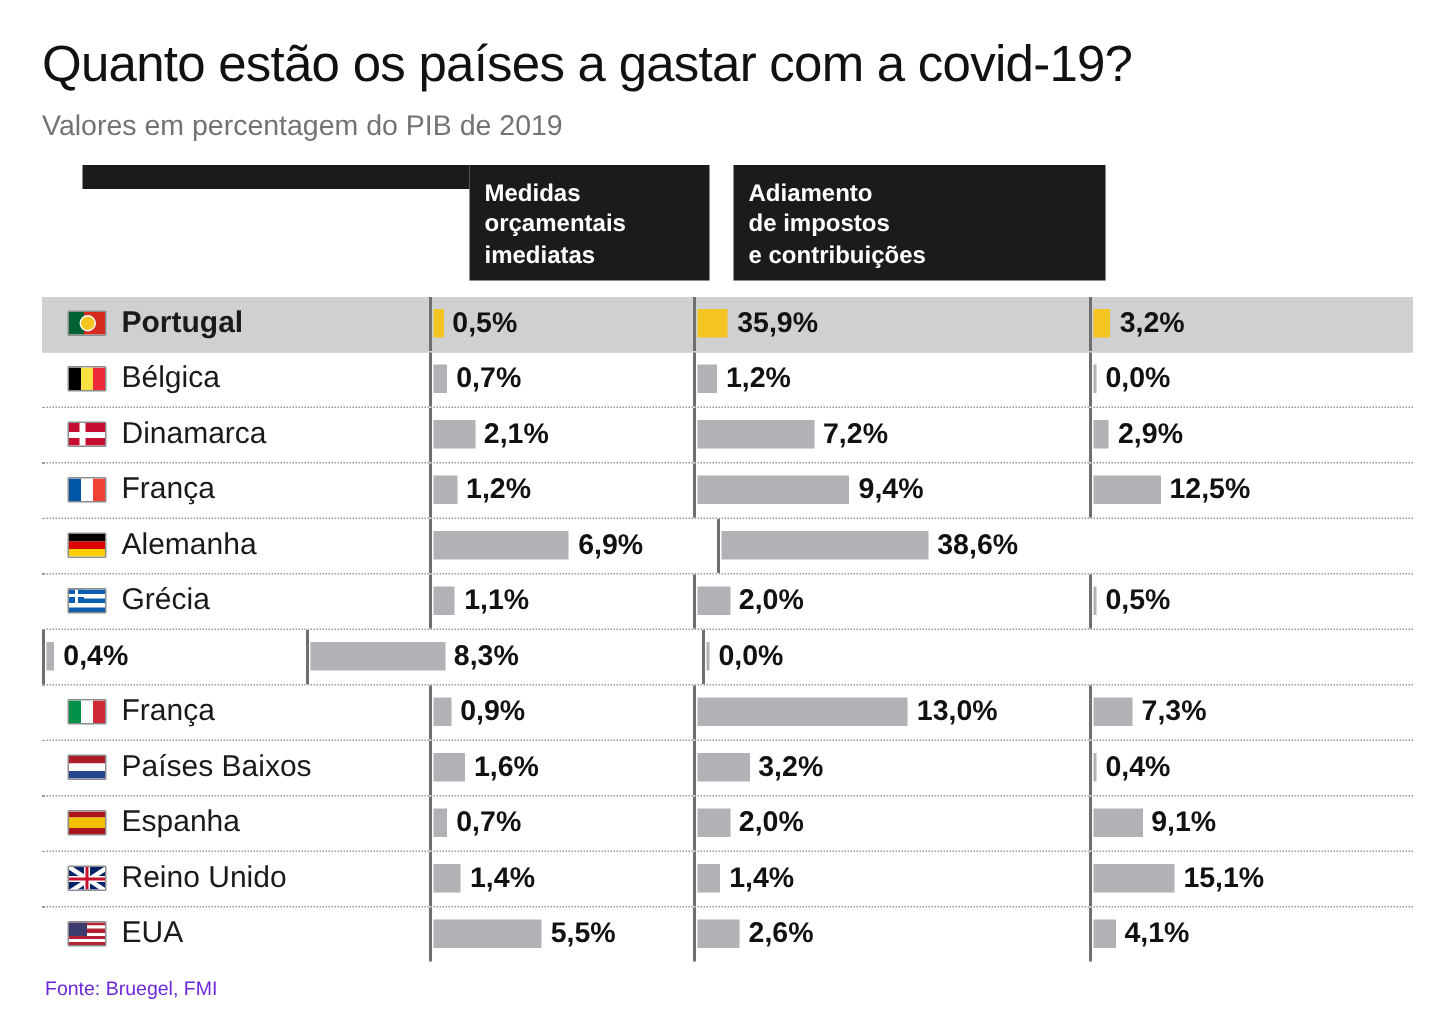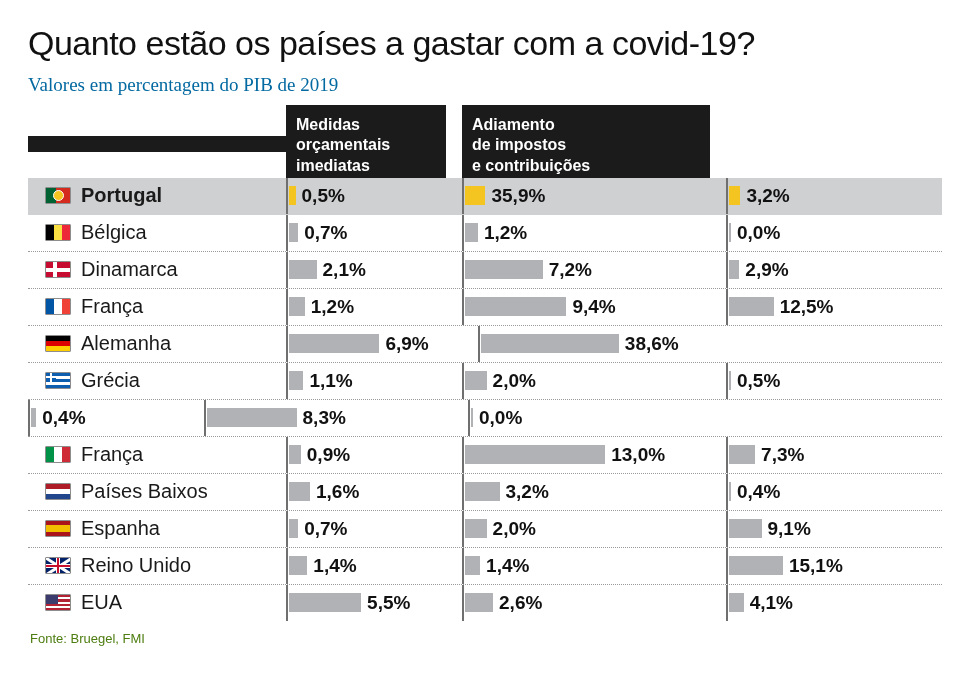--- a/index.html
+++ b/index.html
@@ -25,33 +25,33 @@
     font-size: 34px;
     font-weight: normal;
     letter-spacing: -0.5px;
     line-height: 1.05;
     margin: 4px 0 12px 0;
     color: #111111;
     white-space: nowrap;
   }
   .subtitle {
     font-size: 19px;
-    color: #0369a1;
+    color: #737373;
     margin: 0 0 14px 0;
-    font-family: Liberation Serif, serif;
   }
   .chart {
     position: relative;
     width: 914px;
   }
   
   .header-row {
     display: flex;
-    align-items: center;
-    height: 68px;
+    align-items: flex-start;
+    height: 88px;
+    margin-left: 27px;
   }
   .hdr {
     background: #1b1b1b;
     color: #ffffff;
     box-sizing: border-box;
     font-size: 16px;
     font-weight: bold;
     line-height: 1.28;
     padding: 10px 8px 6px 10px;
     display: flex;
@@ -134,21 +134,21 @@
   .row.highlight .bar { background: #f4c420; }
   .val {
     font-size: 19px;
     font-weight: bold;
     margin-left: 6px;
     white-space: nowrap;
     color: #111111;
   }
   .source {
     font-size: 13px;
-    color: #4d7c0f;
+    color: #6d28d9;
     margin-top: 10px;
     padding-left: 2px;
   }
 
   
   .f-stripes-v { display: flex; height: 100%; }
   .f-stripes-v > i { display: block; height: 100%; flex: 1; }
   .f-stripes-h { display: flex; flex-direction: column; height: 100%; }
   .f-stripes-h > i { display: block; width: 100%; flex: 1; }
   .cross-h, .cross-v { position: absolute; background: #fff; }

